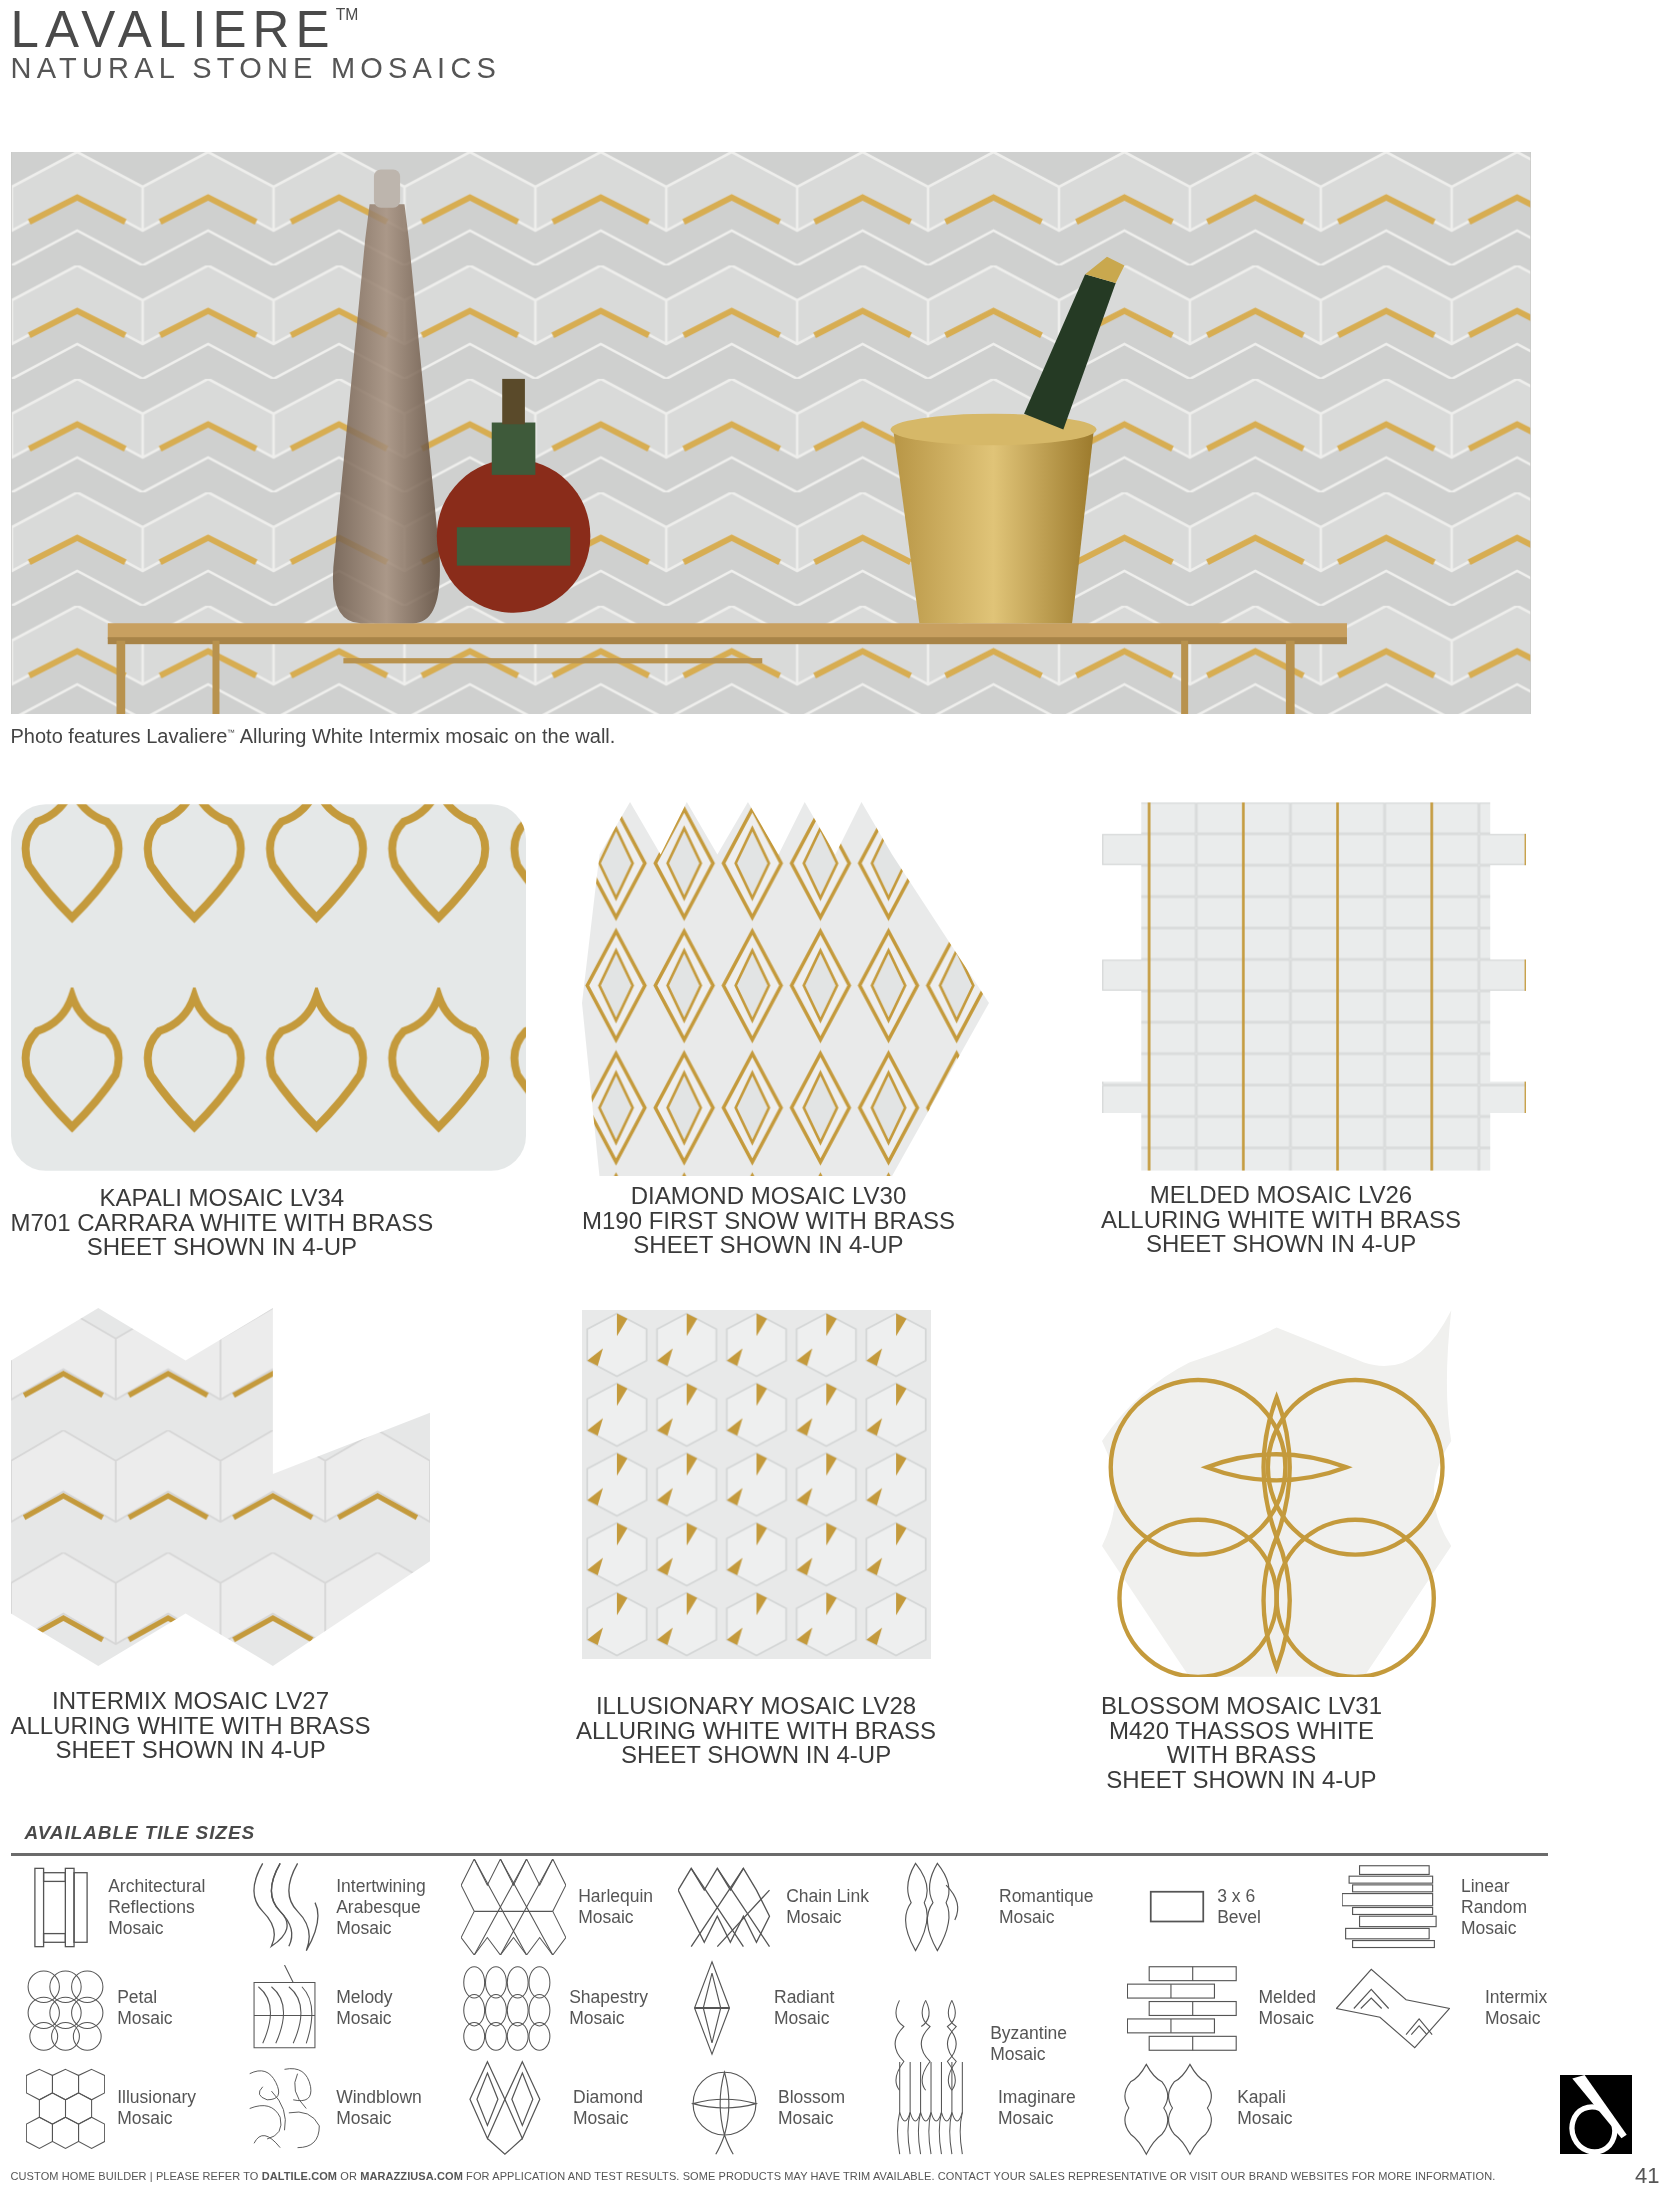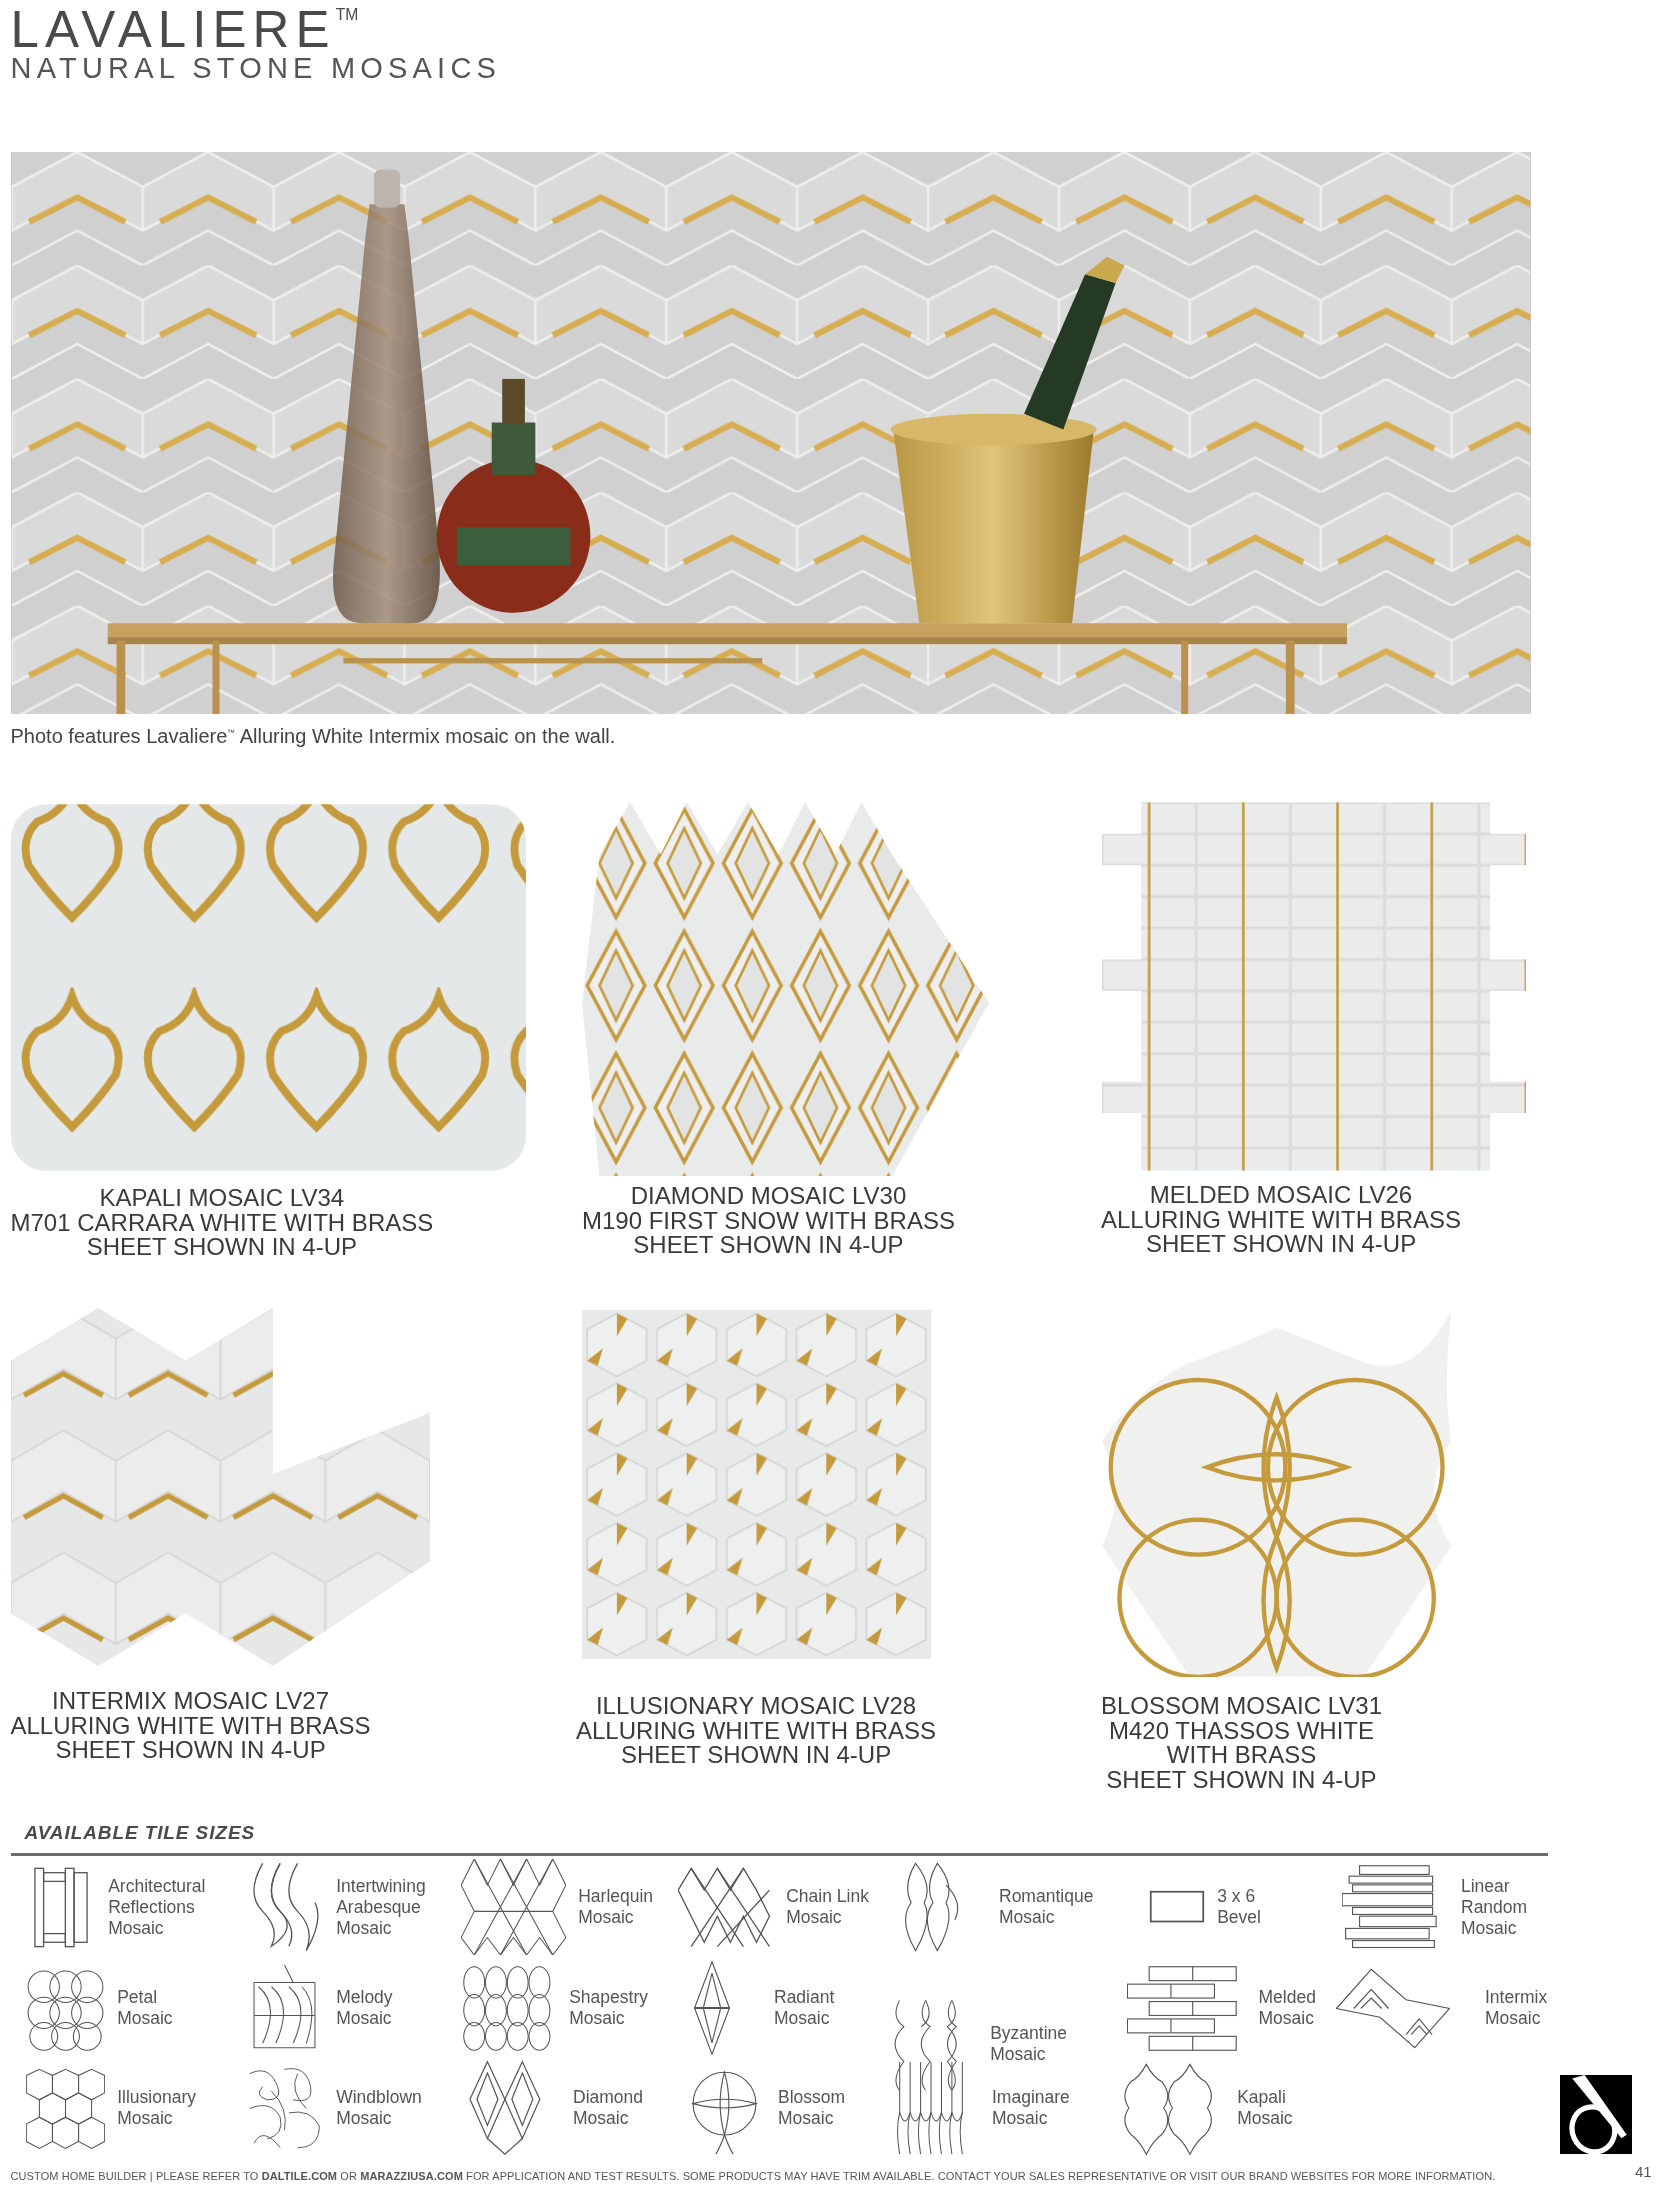--- a/index.html
+++ b/index.html
@@ -14,21 +14,21 @@
   .sheet{position:absolute;}
   .label{position:absolute;font-size:24px;line-height:24.5px;color:#3a3a3a;text-transform:uppercase;text-align:center;}
   .section-h{left:24.5px;top:1822px;font-size:19px;font-weight:700;letter-spacing:0.9px;color:#4a4a4a;font-style:italic;}
   .rule{left:10.5px;top:1853px;width:1537px;height:2.6px;background:#6b6b6b;}
   .legend-item{position:absolute;display:flex;align-items:center;height:96px;}
   .legend-item svg{flex:0 0 auto;}
   .legend-text{font-size:17.5px;line-height:21px;color:#555;margin-left:12.2px;}
   .footer{left:10.5px;top:2170px;font-size:11px;color:#555;letter-spacing:0.1px;white-space:nowrap;}
   .footer b{font-weight:700;}
   .logo{left:1560px;top:2075px;width:72px;height:79px;background:#000;overflow:hidden;}
-  .pagenum{left:1635px;top:2163px;font-size:15px;color:#555;}
+  .pagenum{left:1635px;top:2163px;font-size:22px;color:#555;}
 </style>
 </head>
 <body>
 
 <div class="abs title"><span>LAVALIERE</span><sup>TM</sup></div>
 <div class="abs subtitle">NATURAL STONE MOSAICS</div>
 
 <div class="abs photo">
   <svg width="1520" height="562" viewBox="0 0 1740 644">
     <defs>
@@ -454,21 +454,21 @@
       <div>Mosaic</div>
     </div>
 </div>
 <div class="legend-item" style="left:891px;top:2060px">
   <svg width="87" height="96" viewBox="0 0 100 110">
       <g fill="none" stroke="#555" stroke-width="1.2">
         <path d="M10 2 L10 60 Q5 80 10 108 M22 2 L22 60 Q17 80 22 108 M34 2 L34 60 Q29 80 34 108 M46 2 L46 60 Q41 80 46 108 M58 2 L58 60 Q53 80 58 108 M70 2 L70 60 Q65 80 70 108 M82 2 L82 60 Q77 80 82 108"></path>
         <path d="M10 60 Q16 80 22 60 M22 60 Q28 80 34 60 M34 60 Q40 80 46 60 M46 60 Q52 80 58 60 M58 60 Q64 80 70 60 M70 60 Q76 80 82 60"></path>
       </g>
     </svg>
-  <div class="legend-text" style="margin-left:14px">
+  <div class="legend-text" style="margin-left:20px">
       <div>Imaginare</div>
       <div>Mosaic</div>
     </div>
 </div>
 <div class="legend-item" style="left:1120px;top:2060px">
   <svg width="105" height="96" viewBox="0 0 120 110">
       <g fill="none" stroke="#555" stroke-width="1.3">
         <path d="M30 5 Q22 20 12 25 Q0 40 10 55 Q0 70 12 85 Q22 92 30 108 Q38 92 48 85 Q60 70 50 55 Q60 40 48 25 Q38 20 30 5 Z"></path>
         <path d="M80 5 Q72 20 62 25 Q50 40 60 55 Q50 70 62 85 Q72 92 80 108 Q88 92 98 85 Q110 70 100 55 Q110 40 98 25 Q88 20 80 5 Z"></path>
       </g>

